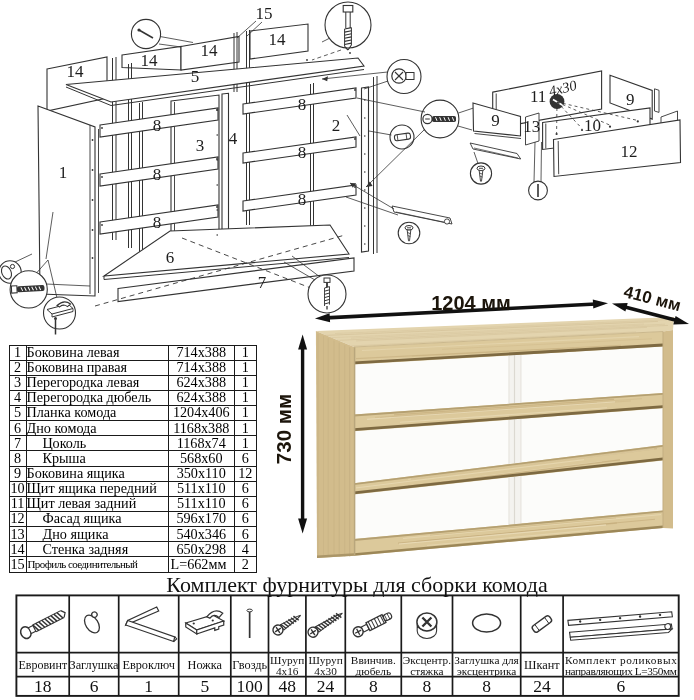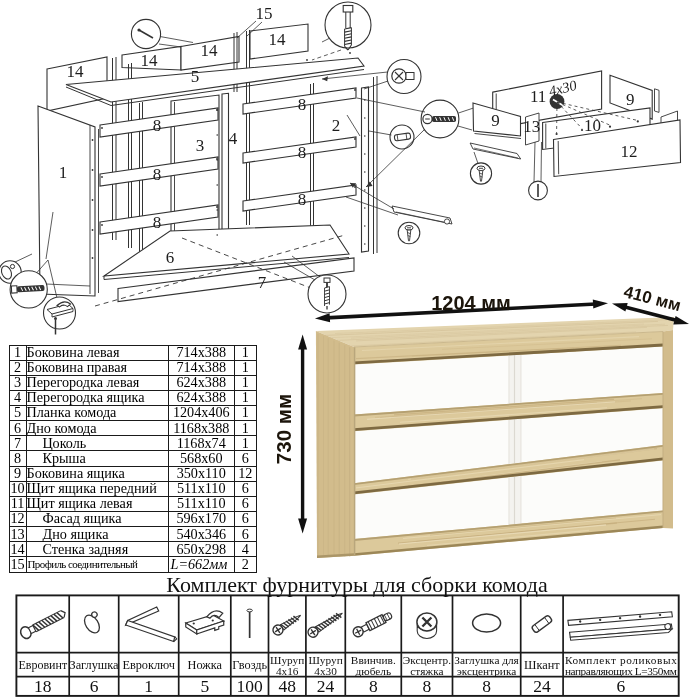--- a/index.html
+++ b/index.html
@@ -9,21 +9,21 @@
 table{border-collapse:collapse;}
 #parts{position:absolute;left:8.5px;top:344.5px;width:248px;table-layout:fixed;}
 #parts td{border:1.8px solid #1a1a1a;height:15.15px;font-size:14.2px;line-height:13.5px;
  padding:0 0 0 0;white-space:nowrap;overflow:visible;}
 #parts td.n{width:17px;padding:0;}
 #parts td.s{width:66.5px;padding:0;}
 #parts td.q{width:21.5px;padding:0;}
 #parts td.c{text-align:center;}
 #parts td.i1{padding-left:16px;margin-left:27px;}
 #parts td.i2{padding-left:1px;font-size:11px;letter-spacing:-0.6px;}
-#parts td.l15{padding-left:2px;font-style:italic;}
+#parts td.l15{padding-left:2px;}
 #title{position:absolute;left:0;top:571.5px;width:714px;text-align:center;font-size:22px;
  color:#111;}
 </style></head>
 <body>
 <div id="page">
 <svg class="main" width="694" height="700" viewBox="0 0 694 700">
 <g>
 <polygon points="315.9,331.1 674,317 673,330 663,331.5 354,347" fill="#e3d4ae"></polygon>
 <line x1="324" y1="338.0" x2="644" y2="324.0" stroke="#cdb98e" stroke-width="0.9" opacity="0.32"></line>
 <line x1="333" y1="340.6" x2="668" y2="325.4" stroke="#cdb98e" stroke-width="0.9" opacity="0.45"></line>
@@ -508,21 +508,21 @@
           <td class="c q">1</td>
         </tr>
 <tr>
           <td class="c n">3</td>
           <td>Перегородка левая</td>
           <td class="c s">624x388</td>
           <td class="c q">1</td>
         </tr>
 <tr>
           <td class="c n">4</td>
-          <td>Перегородка ящика</td>
+          <td>Перегородка дюбель</td>
           <td class="c s">624x388</td>
           <td class="c q">1</td>
         </tr>
 <tr>
           <td class="c n">5</td>
           <td>Планка комода</td>
           <td class="c s">1204x406</td>
           <td class="c q">1</td>
         </tr>
 <tr>
@@ -550,21 +550,21 @@
           <td class="c q">12</td>
         </tr>
 <tr>
           <td class="c n">10</td>
           <td>Щит ящика передний</td>
           <td class="c s">511x110</td>
           <td class="c q">6</td>
         </tr>
 <tr>
           <td class="c n">11</td>
-          <td>Щит ящика левая</td>
+          <td>Щит левая задний</td>
           <td class="c s">511x110</td>
           <td class="c q">6</td>
         </tr>
 <tr>
           <td class="c n">12</td>
           <td class="i1">Фасад ящика</td>
           <td class="c s">596x170</td>
           <td class="c q">6</td>
         </tr>
 <tr>

